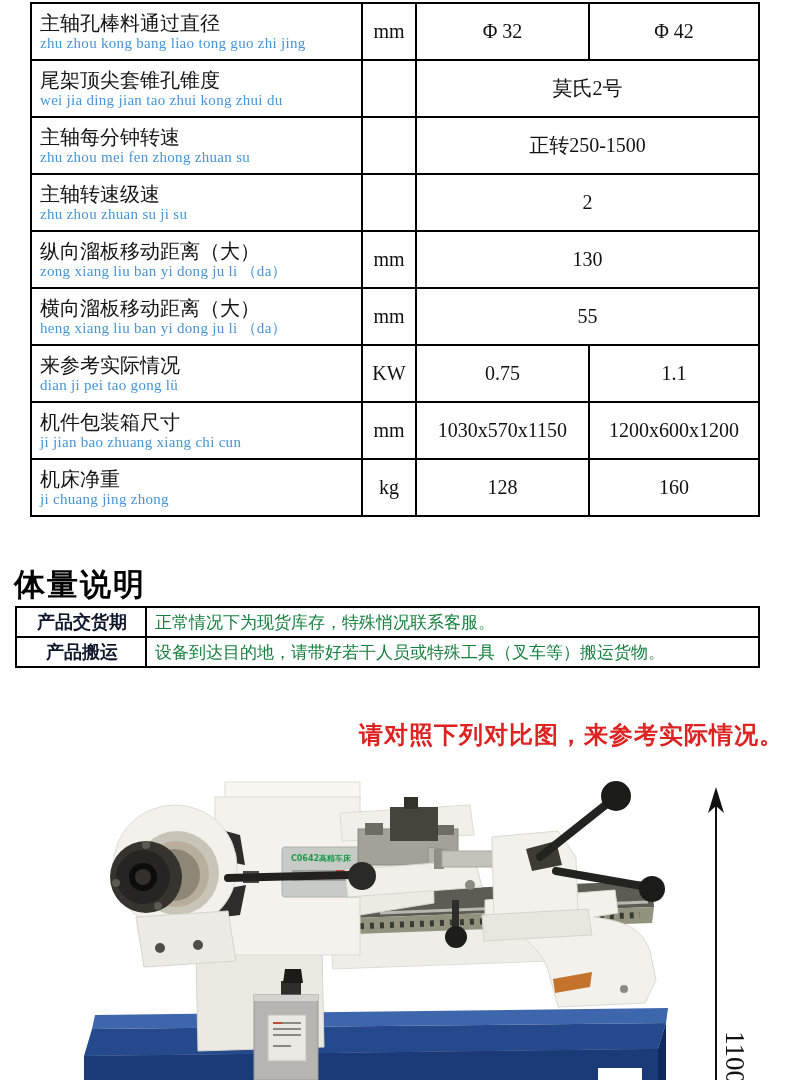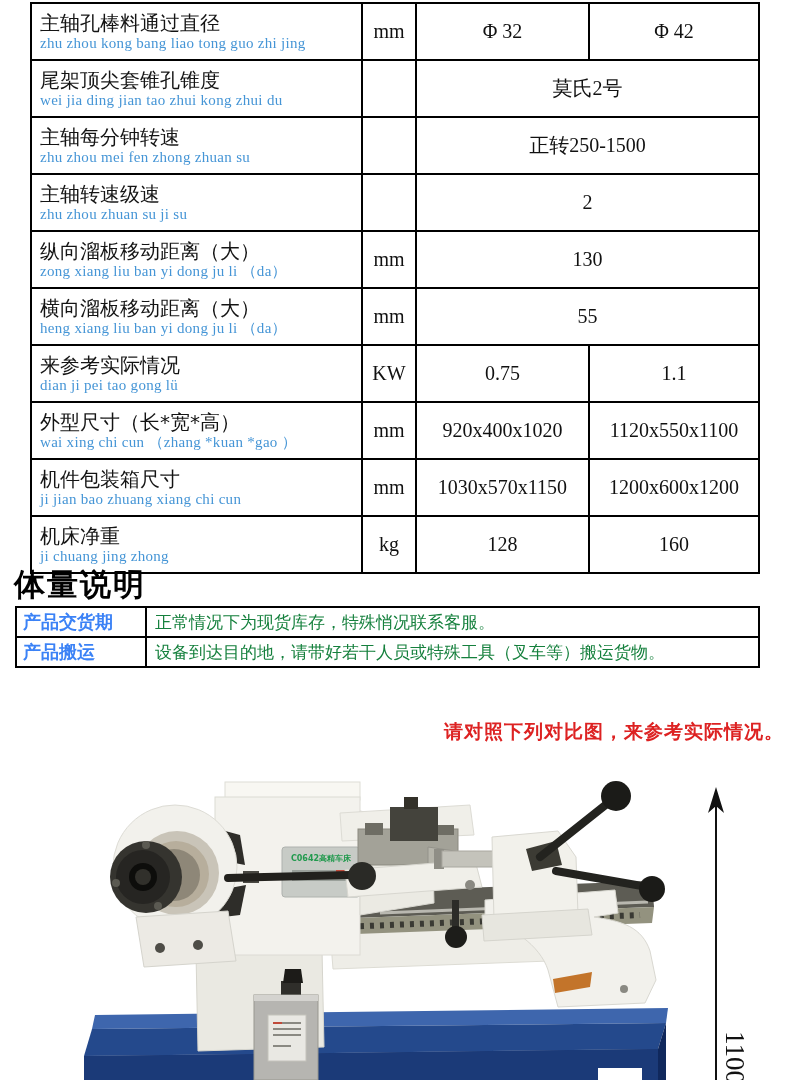--- a/index.html
+++ b/index.html
@@ -20,25 +20,25 @@
     font-family:"Liberation Serif","DejaVu Serif",serif;white-space:nowrap;
   }
   
   .section-title{
     position:absolute;left:14px;top:564px;font-size:31px;font-weight:bold;
     color:#000;letter-spacing:2px;
   }
   
   .info-table{position:absolute;left:15px;top:606px;width:743px;}
   .info-table td{border:2px solid #000;height:28px;overflow:hidden;vertical-align:middle;}
-  .info-label{font-size:18px;font-weight:bold;padding:0 4px 0 6px;white-space:nowrap;color:#3b82f6;}
+  .info-label{font-size:18px;font-weight:bold;padding:0 4px 0 6px;white-space:nowrap;color:#0f172a;text-align:center;}
   .info-desc{font-size:17px;padding:0 2px 0 8px;white-space:nowrap;color:#15803d;}
   
   .notice{
-    position:absolute;top:719px;right:6px;font-size:19px;font-weight:bold;
+    position:absolute;top:719px;right:6px;font-size:24px;font-weight:bold;
     color:#dd2222;letter-spacing:1px;white-space:nowrap;
   }
   
   .figure-wrap{position:absolute;left:0;top:765px;width:660px;height:315px;}
   .dim-text{font-family:"Liberation Serif","DejaVu Serif",serif;font-size:27px;fill:#111;}
   .plate-title{font-size:8px;fill:#229a4e;font-weight:bold;}
 </style>
 </head>
 <body>
 
@@ -100,29 +100,20 @@
       <td class="value-cell" colspan="2">55</td>
     </tr>
     <tr>
       <td class="label-cell">
         <div class="zh">来参考实际情况</div>
         <div class="pinyin">dian ji pei tao gong lü</div>
       </td>
       <td class="unit-cell">KW</td>
       <td class="value-cell">0.75</td>
       <td class="value-cell">1.1</td>
-    </tr>
-    <tr>
-      <td class="label-cell">
-        <div class="zh">外型尺寸（长*宽*高）</div>
-        <div class="pinyin">wai xing chi cun （zhang *kuan *gao ）</div>
-      </td>
-      <td class="unit-cell">mm</td>
-      <td class="value-cell">920x400x1020</td>
-      <td class="value-cell">1120x550x1100</td>
     </tr>
     <tr>
       <td class="label-cell">
         <div class="zh">机件包装箱尺寸</div>
         <div class="pinyin">ji jian bao zhuang xiang chi cun</div>
       </td>
       <td class="unit-cell">mm</td>
       <td class="value-cell">1030x570x1150</td>
       <td class="value-cell">1200x600x1200</td>
     </tr>

